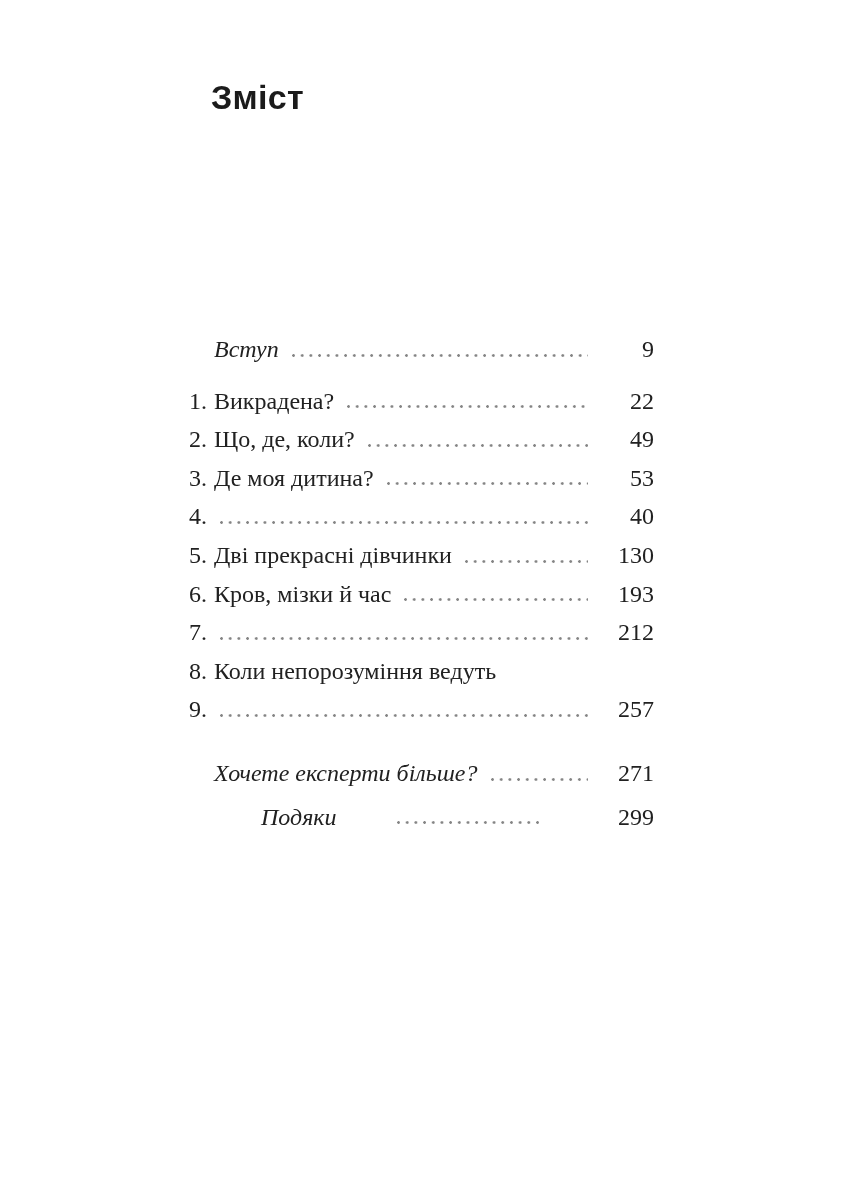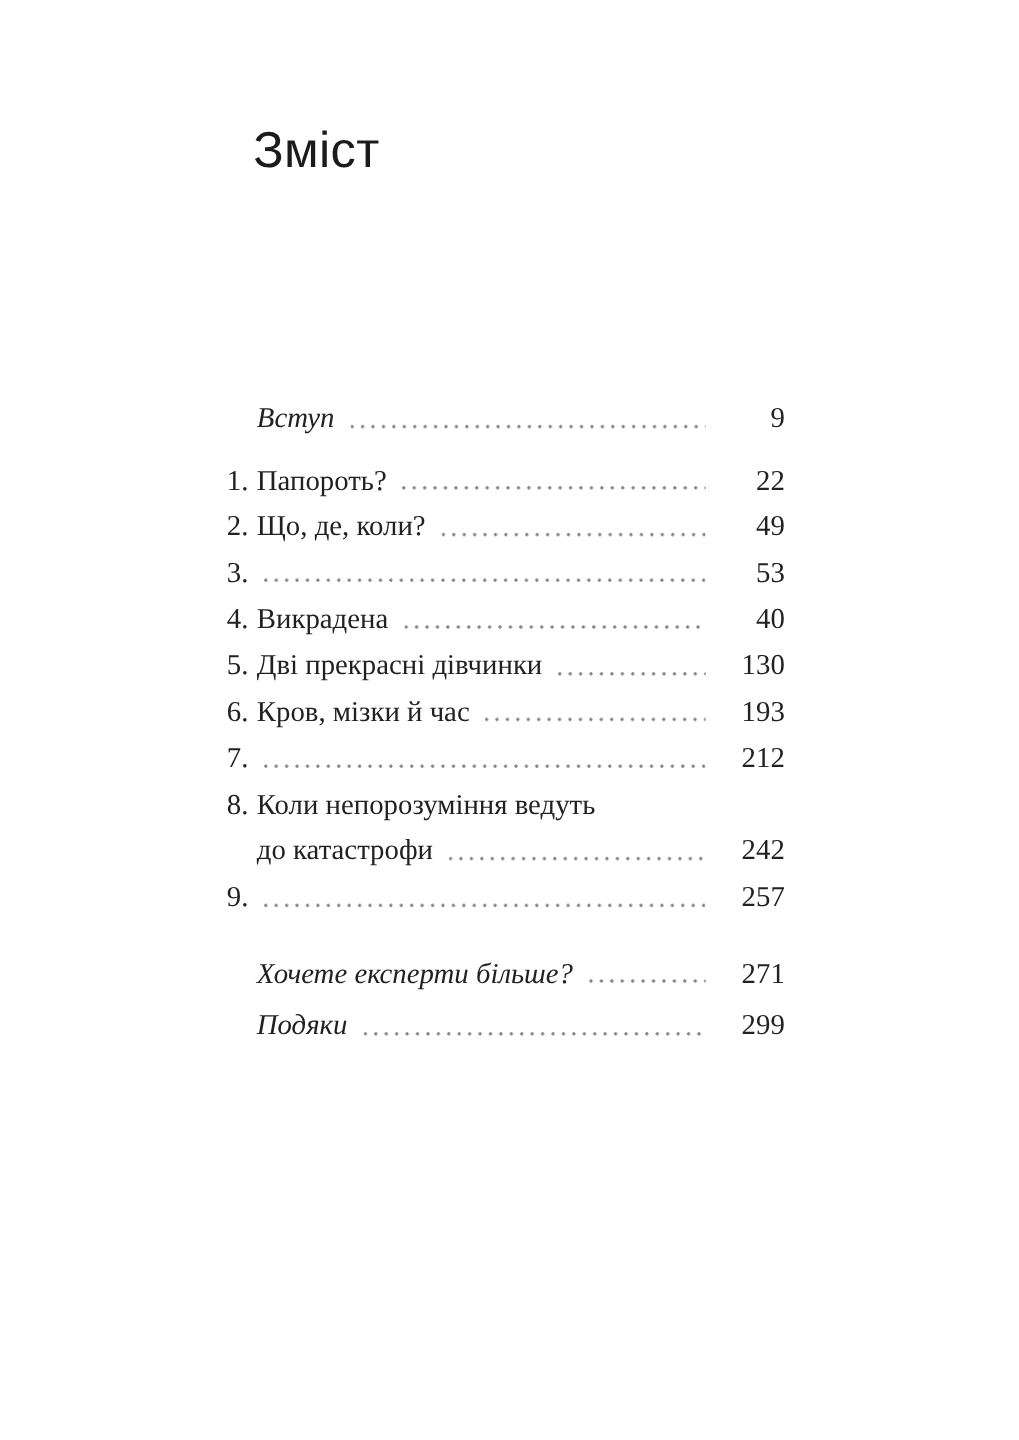--- a/index.html
+++ b/index.html
@@ -12,24 +12,24 @@
     width: 849px;
     height: 1200px;
     background: #ffffff;
     color: #212121;
     font-family: "Liberation Serif", serif;
     overflow: hidden;
   }
   .heading {
     position: absolute;
     left: 211px;
-    top: 104px;
+    top: 80px;
     font-family: "Liberation Sans", sans-serif;
-    font-weight: 400;
-    font-size: 42px;
+    font-weight: 700;
+    font-size: 34px;
     line-height: 1;
     letter-spacing: 0.3px;
     color: #1b1b1b;
   }
   .toc {
     position: absolute;
     left: 180px;
     top: 330px;
     width: 474px;
     font-size: 24px;
@@ -67,61 +67,61 @@
     background-size: 8.7px 3px;
     background-repeat: repeat-x;
   }
   .pagenum {
     flex: none;
     min-width: 57px;
     text-align: right;
   }
   .gap-after-intro   { margin-top: 13px; }
   .gap-backmatter    { margin-top: 25px; }
-  .gap-backmatter-sm { margin-top: 5px; }
+  .gap-backmatter-sm { margin-top: 5px; gap: 47px; }
 </style>
 </head>
 <body>
 
 <div class="page">
 
   <div class="heading">Зміст</div>
 
   <div class="toc">
 
     <div class="row italic">
       <span class="num"></span>
       <span class="title">Вступ</span>
       <span class="leader"></span>
       <span class="pagenum">9</span>
     </div>
 
     <div class="row gap-after-intro">
       <span class="num">1.</span>
-      <span class="title">Папороть?</span>
+      <span class="title">Викрадена?</span>
       <span class="leader"></span>
       <span class="pagenum">22</span>
     </div>
 
     <div class="row">
       <span class="num">2.</span>
       <span class="title">Що, де, коли?</span>
       <span class="leader"></span>
       <span class="pagenum">49</span>
     </div>
 
     <div class="row">
       <span class="num">3.</span>
+      <span class="title">Де моя дитина?</span>
       <span class="leader"></span>
       <span class="pagenum">53</span>
     </div>
 
     <div class="row">
       <span class="num">4.</span>
-      <span class="title">Викрадена</span>
       <span class="leader"></span>
       <span class="pagenum">40</span>
     </div>
 
     <div class="row">
       <span class="num">5.</span>
       <span class="title">Дві прекрасні дівчинки</span>
       <span class="leader"></span>
       <span class="pagenum">130</span>
     </div>
@@ -137,26 +137,20 @@
       <span class="num">7.</span>
       <span class="leader"></span>
       <span class="pagenum">212</span>
     </div>
 
     <div class="row">
       <span class="num">8.</span>
       <span class="title">Коли непорозуміння ведуть</span>
     </div>
 
-    <div class="row">
-      <span class="num"></span>
-      <span class="title">до катастрофи</span>
-      <span class="leader"></span>
-      <span class="pagenum">242</span>
-    </div>
 
     <div class="row">
       <span class="num">9.</span>
       <span class="leader"></span>
       <span class="pagenum">257</span>
     </div>
 
     <div class="row italic gap-backmatter">
       <span class="num"></span>
       <span class="title">Хочете експерти більше?</span>

